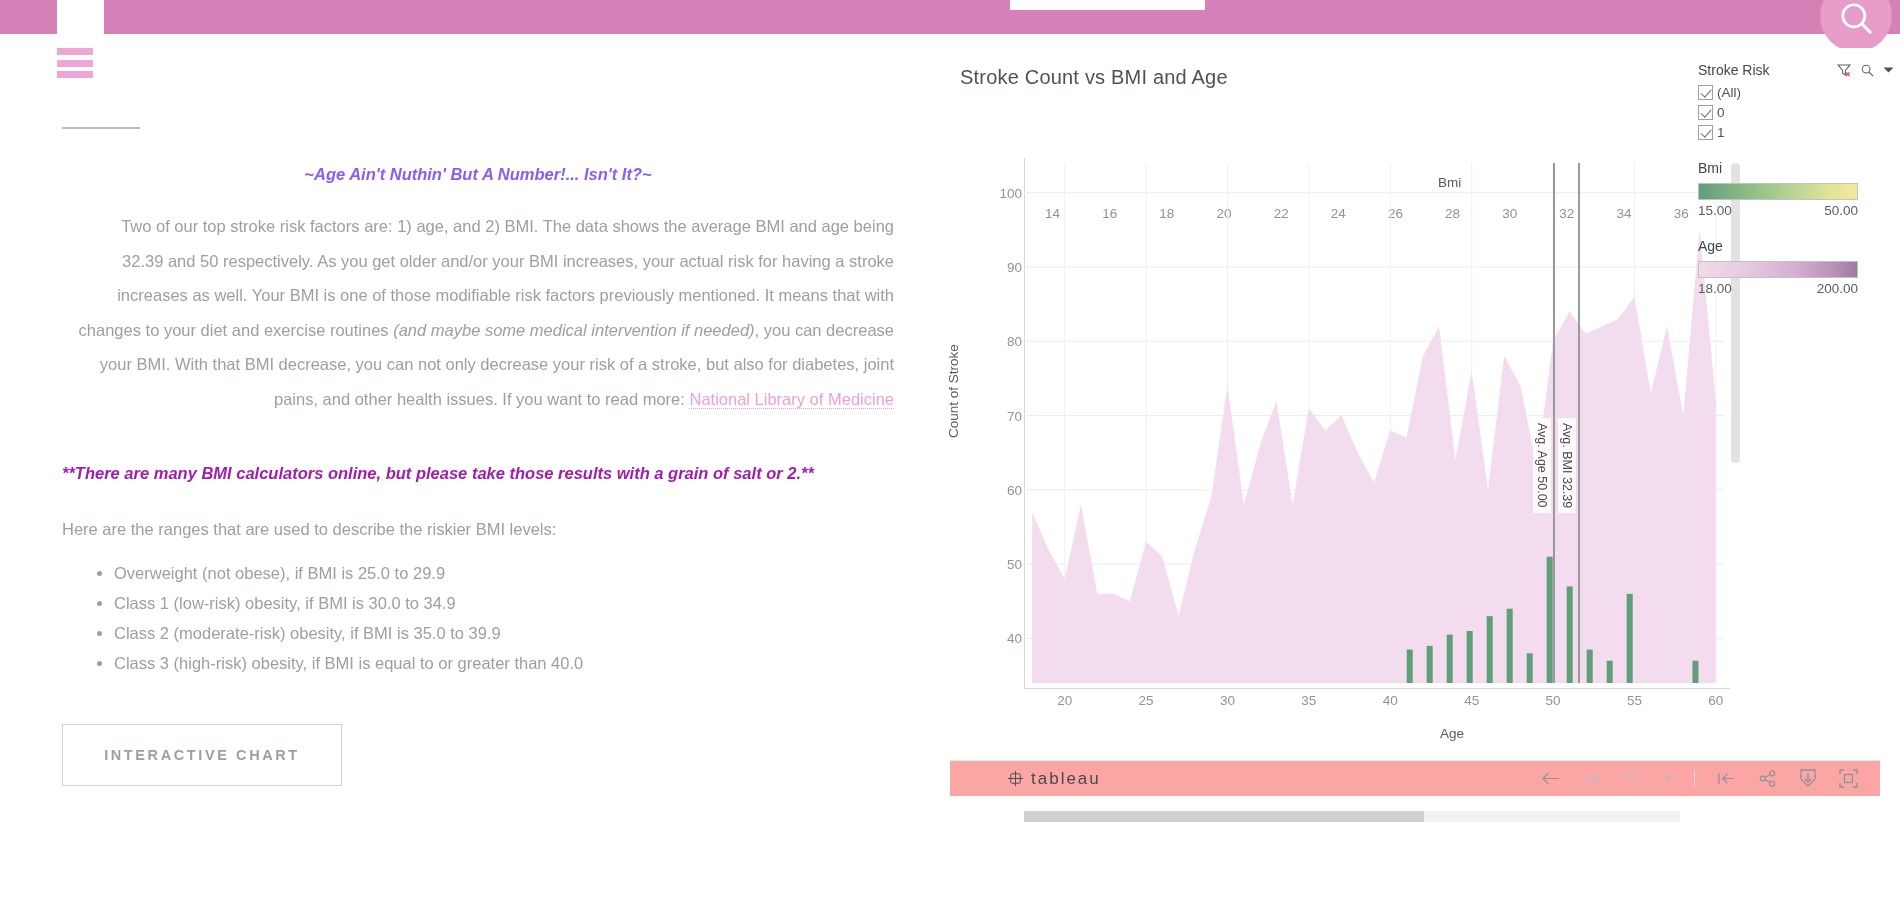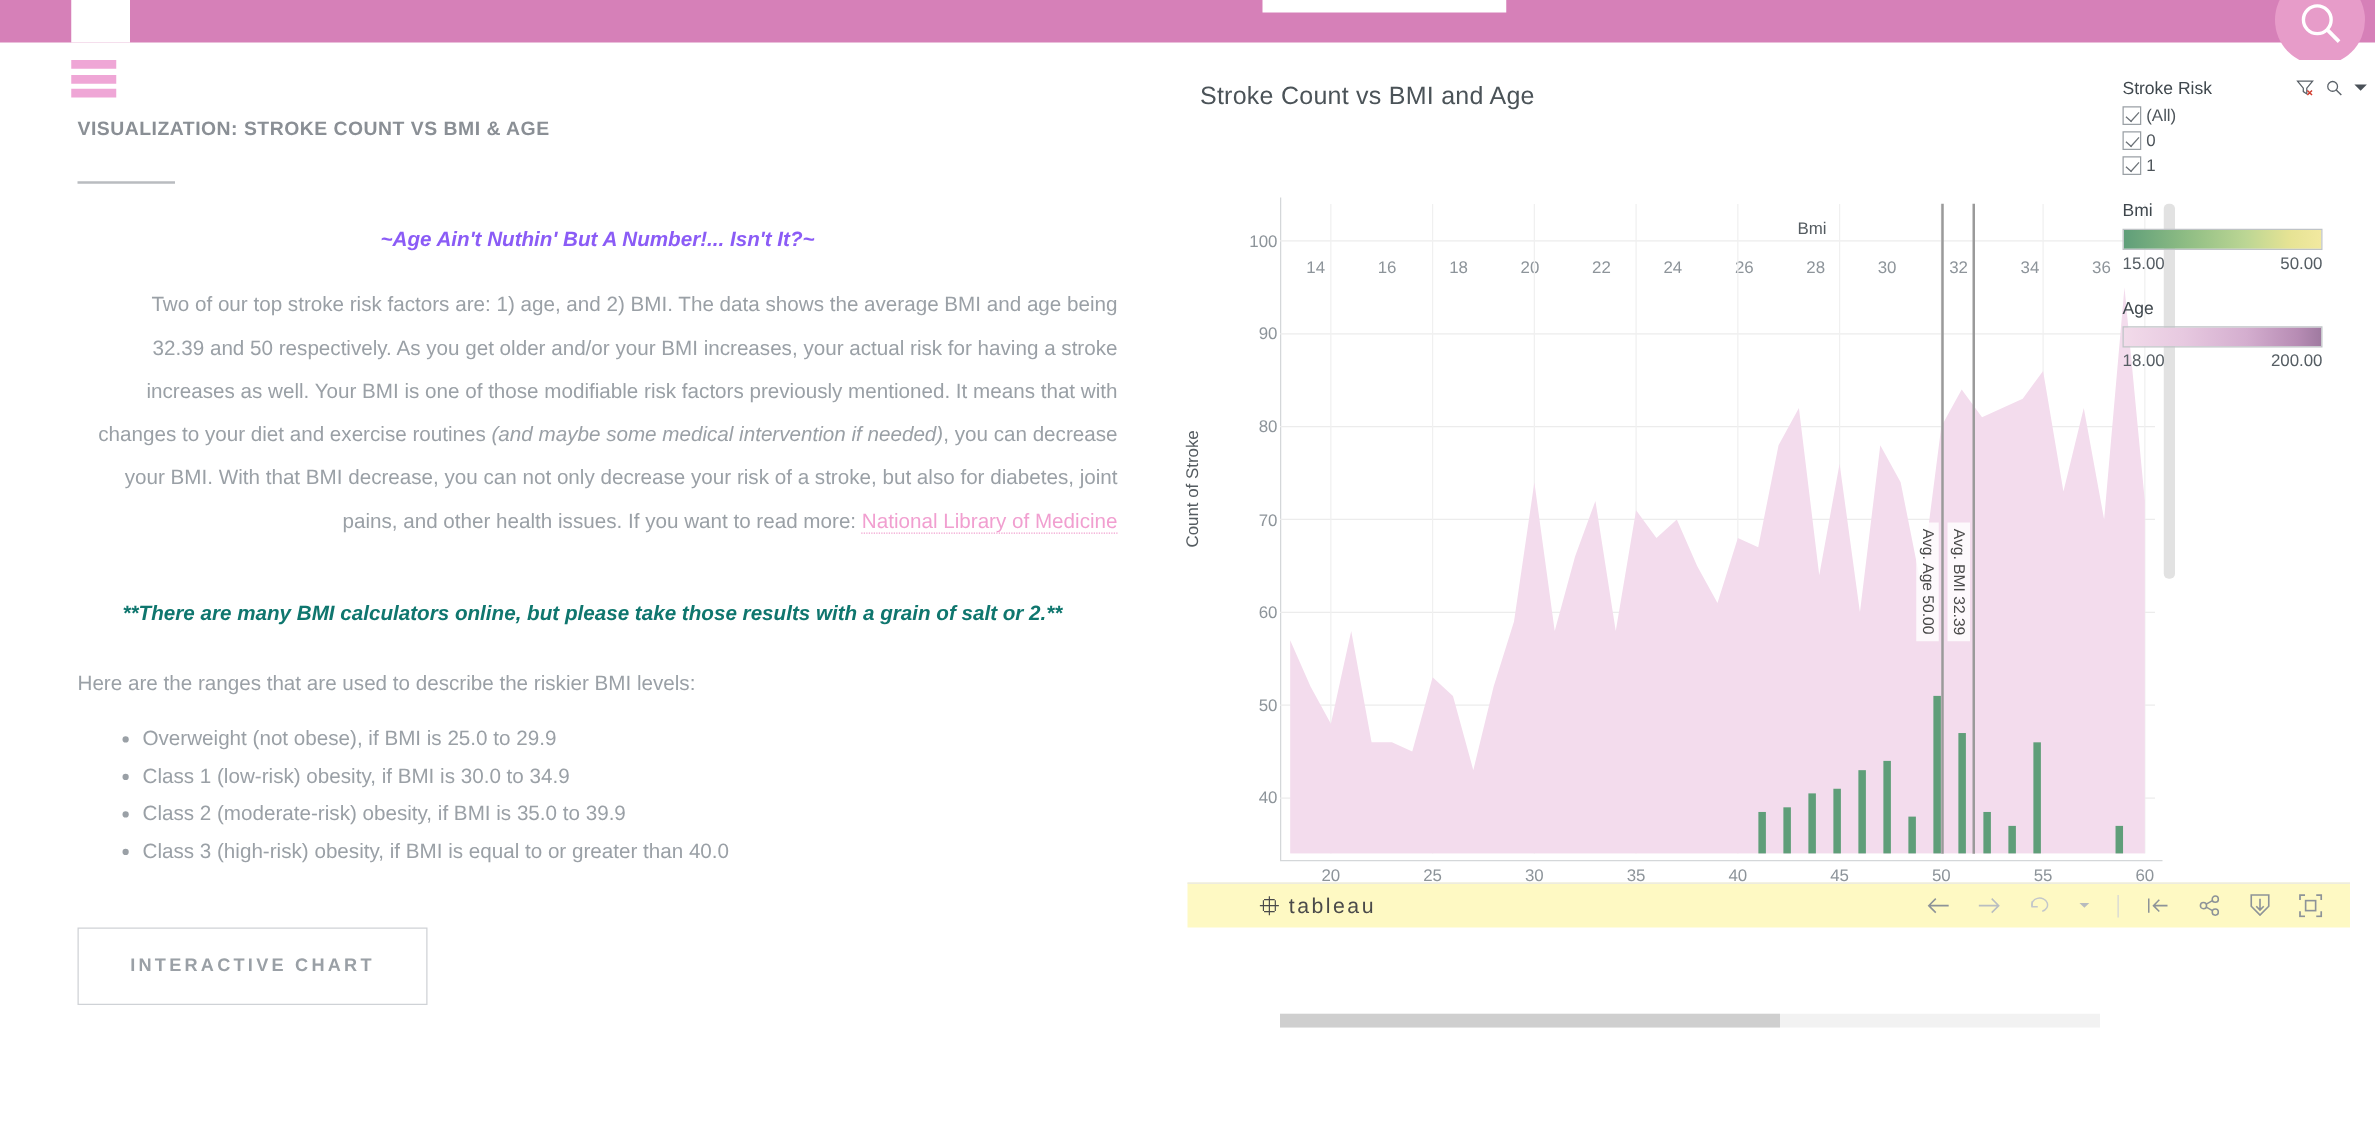--- a/index.html
+++ b/index.html
@@ -70,21 +70,21 @@
   }
   .para.indent { text-indent: 15px; }
   .para i { font-style: italic; }
   .link {
     color: #f19fd0; text-decoration: none;
     border-bottom: 1px dotted #f19fd0; cursor: pointer;
   }
   .note {
     margin-top: 42px;
     font-size: 16.5px; font-style: italic; font-weight: bold;
-    color: #0f766e; line-height: 30px; margin-left: 36px;
+    color: #a21caf; line-height: 30px;
   }
   .lead {
     margin-top: 26px;
     font-size: 16.5px; color: #9aa0a6; line-height: 30px;
   }
   ul.ranges {
     margin-top: 14px; padding-left: 52px;
     list-style: disc;
   }
   ul.ranges li {
@@ -222,23 +222,23 @@
   .grad-age {
     background: linear-gradient(to right, #f2dbea 0%, #e7c9e0 30%, #d4aecf 62%, #b78cb4 88%, #9f7aa0 100%);
   }
   .grad-scale {
     width: 160px; display: flex; justify-content: space-between;
     margin-top: 3px; font-size: 13.5px; color: #555d63;
   }
 
   
   .tab-footer {
-    position: absolute; left: 950px; top: 706px;
+    position: absolute; left: 950px; top: 760px;
     width: 930px; height: 36px;
-    background: #fef9c3; border-top: 1px solid #e8e8e8;
+    background: #fca5a5; border-top: 1px solid #e8e8e8;
     display: flex; align-items: center;
   }
   .tab-logo {
     display: flex; align-items: center; gap: 6px;
     margin-left: 56px; font-size: 17px; letter-spacing: 2px; color: #4a4a4a;
   }
   .tab-tools {
     margin-left: auto; margin-right: 22px;
     display: flex; align-items: center; gap: 22px; color: #9a9fa3;
   }
@@ -262,21 +262,20 @@
     </svg>
   </div>
 
   <div class="hamburger">
     <span></span>
     <span></span>
     <span></span>
   </div>
 
   <div class="article">
-    <div class="article-title">VISUALIZATION: STROKE COUNT VS BMI &amp; AGE</div>
     <div class="title-rule"></div>
     <div class="subhead">~Age Ain't Nuthin' But A Number!... Isn't It?~</div>
 
     <p class="para indent">
       <span>Two of our top stroke risk factors are: 1) age, and 2) BMI. The data shows the average BMI and age being 32.39 and 50 respectively. As you get older and/or your BMI increases, your actual risk for having a stroke increases as well. Your BMI is one of those modifiable risk factors previously mentioned. It means that with changes to your diet and exercise routines </span><i>(and maybe some medical intervention if needed)</i><span>, you can decrease your BMI. With that BMI decrease, you can not only decrease your risk of a stroke, but also for diabetes, joint pains, and other health issues. If you want to read more: </span><a class="link">National Library of Medicine</a>
     </p>
 
     <div class="note">**There are many BMI calculators online, but please take those results with a grain of salt or 2.**</div>
     <div class="lead">Here are the ranges that are used to describe the riskier BMI levels:</div>
 

